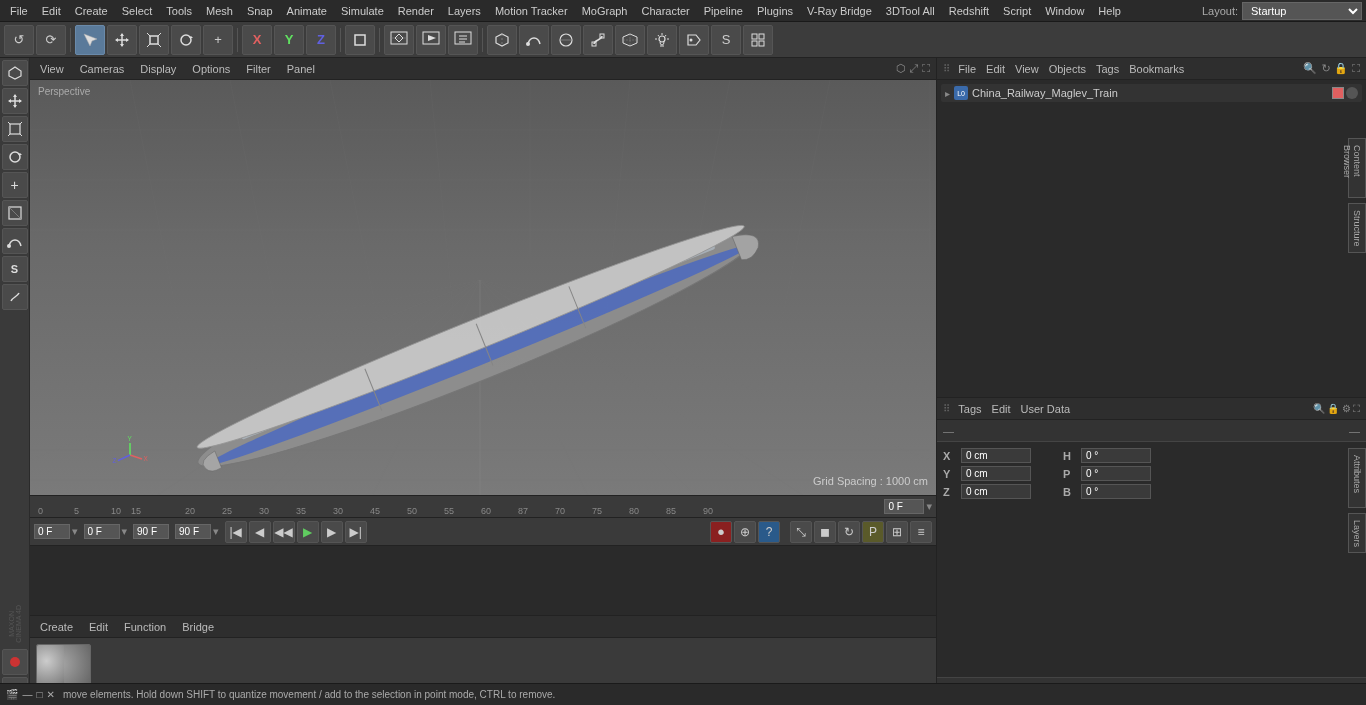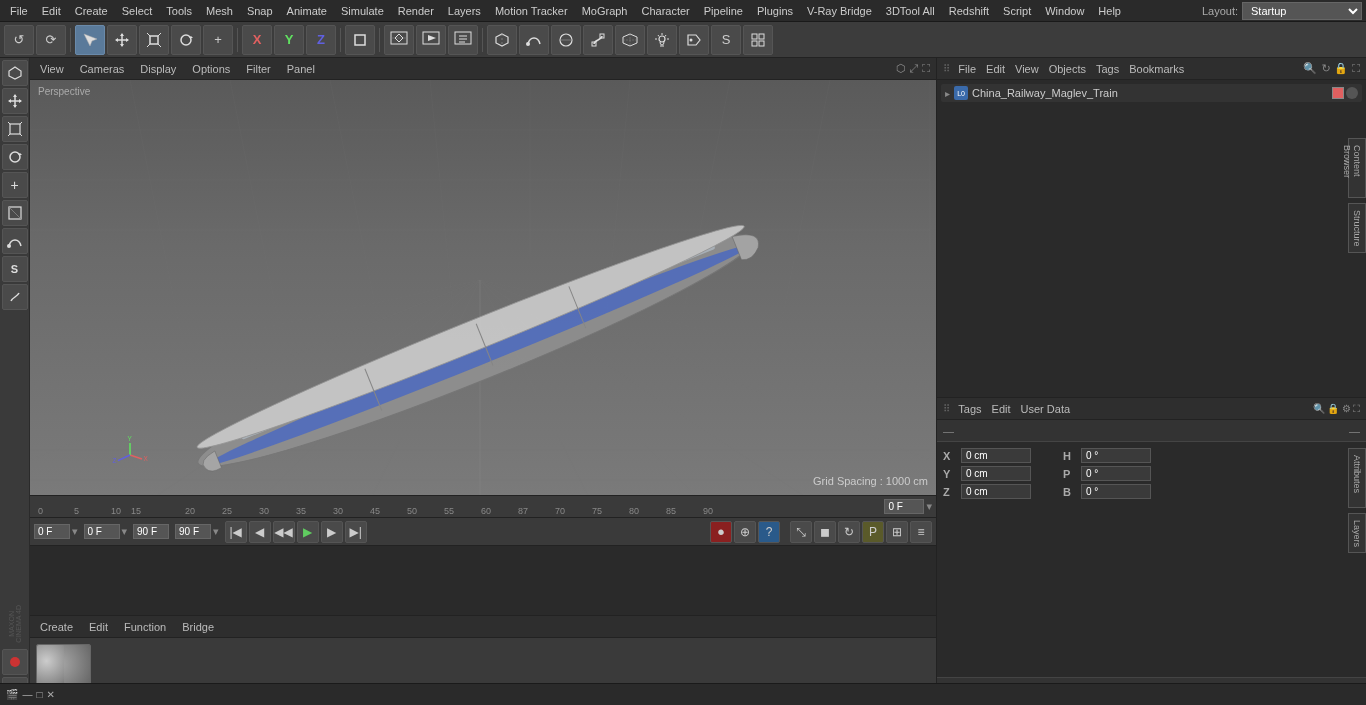--- a/index.html
+++ b/index.html
@@ -1018,13 +1018,14 @@
 
 </div>
 
 <div id="status-bar">
   <div class="status-icons">
     <span style="font-size:10px;cursor:pointer;">🎬</span>
     <span style="font-size:10px;cursor:pointer;">—</span>
     <span style="font-size:10px;cursor:pointer;">□</span>
     <span style="font-size:10px;cursor:pointer;">✕</span>
   </div>
+  <span>move elements. Hold down SHIFT to quantize movement / add to the selection in point mode, CTRL to remove.</span>
 </div>
 
 </body></html>

